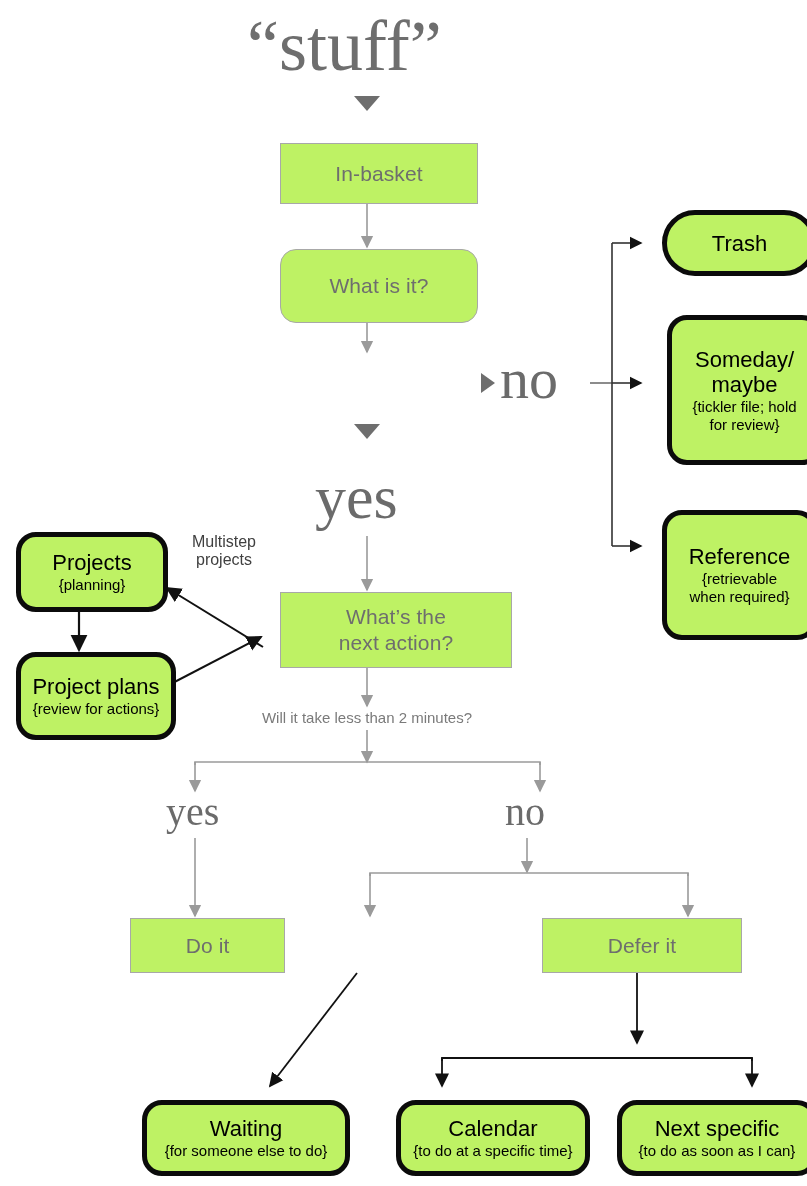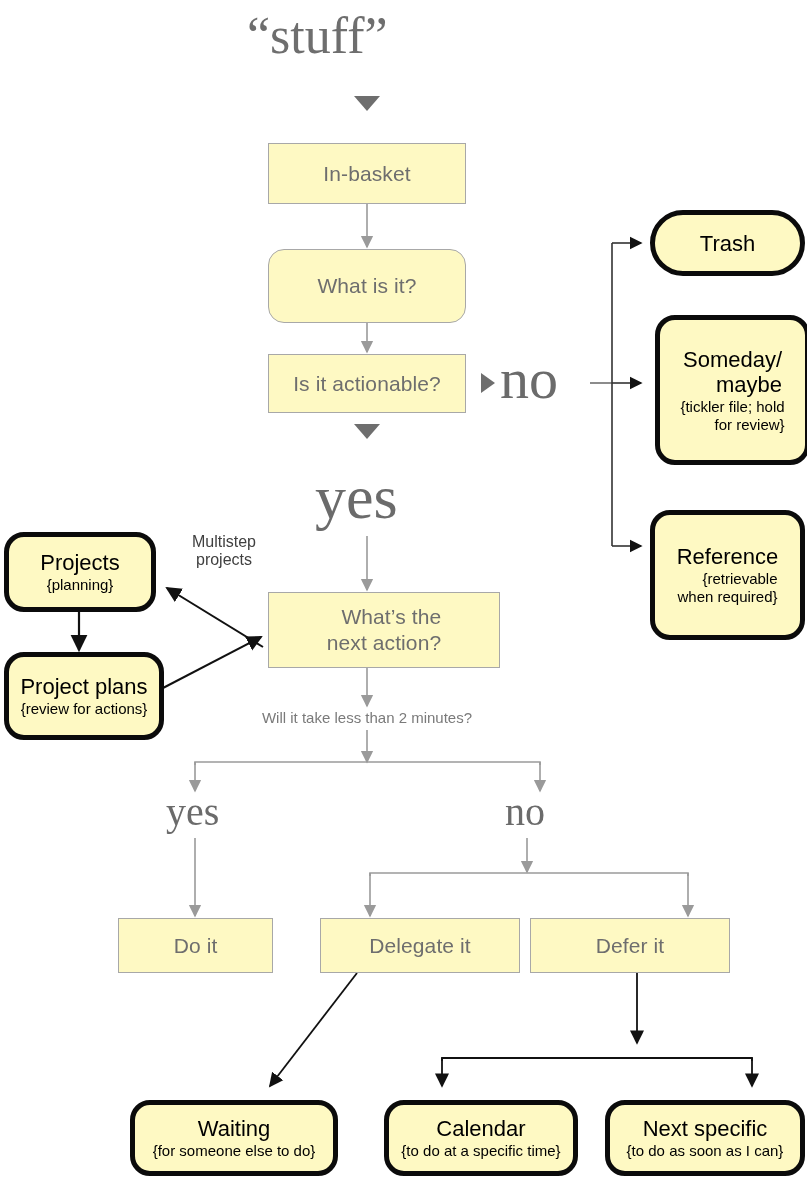--- a/index.html
+++ b/index.html
@@ -20,22 +20,23 @@
     width:807px; height:1186px;
     pointer-events:none;
   }
   .node{
     position:absolute;
     box-sizing:border-box;
     display:flex;
     flex-direction:column;
     align-items:center;
     justify-content:center;
-    text-align:right;
-    background:#fef9c3;
+    text-align:center;
+    background:#bef264;
+    margin-left:12px;
   }
   
   .node.grey{
     border:1.5px solid #a8a8a8;
     color:#6e6e6e;
   }
   .node.grey .main{
     font-size:21px;
     line-height:26px;
     color:#6e6e6e;
@@ -64,21 +65,21 @@
     position:absolute;
     font-family:"Liberation Serif", serif;
     color:#6b6b6b;
     line-height:1;
     white-space:nowrap;
   }
   .title{
     position:absolute;
     font-family:"Liberation Serif", serif;
     color:#6e6e6e;
-    font-size:52px;
+    font-size:72px;
     line-height:1;
     white-space:nowrap;
   }
   .lbl{
     position:absolute;
     color:#7a7a7a;
     font-size:15px;
     line-height:18px;
     text-align:center;
     white-space:pre-line;
@@ -160,36 +161,30 @@
   <div class="caret" style="left:354px; top:96px;"></div>
 
   <div class="node grey" style="left:268px; top:143px; width:198px; height:61px;">
     <div class="main">In-basket</div>
   </div>
 
   <div class="node grey" style="left:268px; top:249px; width:198px; height:74px;border-radius:16px;">
     <div class="main">What is it?</div>
   </div>
 
-  <div class="node grey" style="left:268px; top:354px; width:198px; height:59px;">
-    <div class="main">Is it actionable?</div>
-  </div>
 
   <div class="node grey" style="left:268px; top:592px; width:232px; height:76px;">
     <div class="main" style="white-space:pre-line;">What’s the
 next action?</div>
   </div>
 
   <div class="node grey" style="left:118px; top:918px; width:155px; height:55px;">
     <div class="main">Do it</div>
   </div>
 
-  <div class="node grey" style="left:320px; top:918px; width:200px; height:55px;">
-    <div class="main">Delegate it</div>
-  </div>
 
   <div class="node grey" style="left:530px; top:918px; width:200px; height:55px;">
     <div class="main">Defer it</div>
   </div>
 
   <div class="node black pill" style="left:650px; top:210px; width:155px; height:66px;">
     <div class="main">Trash</div>
   </div>
 
   <div class="node black" style="left:655px; top:315px; width:155px; height:150px;">

